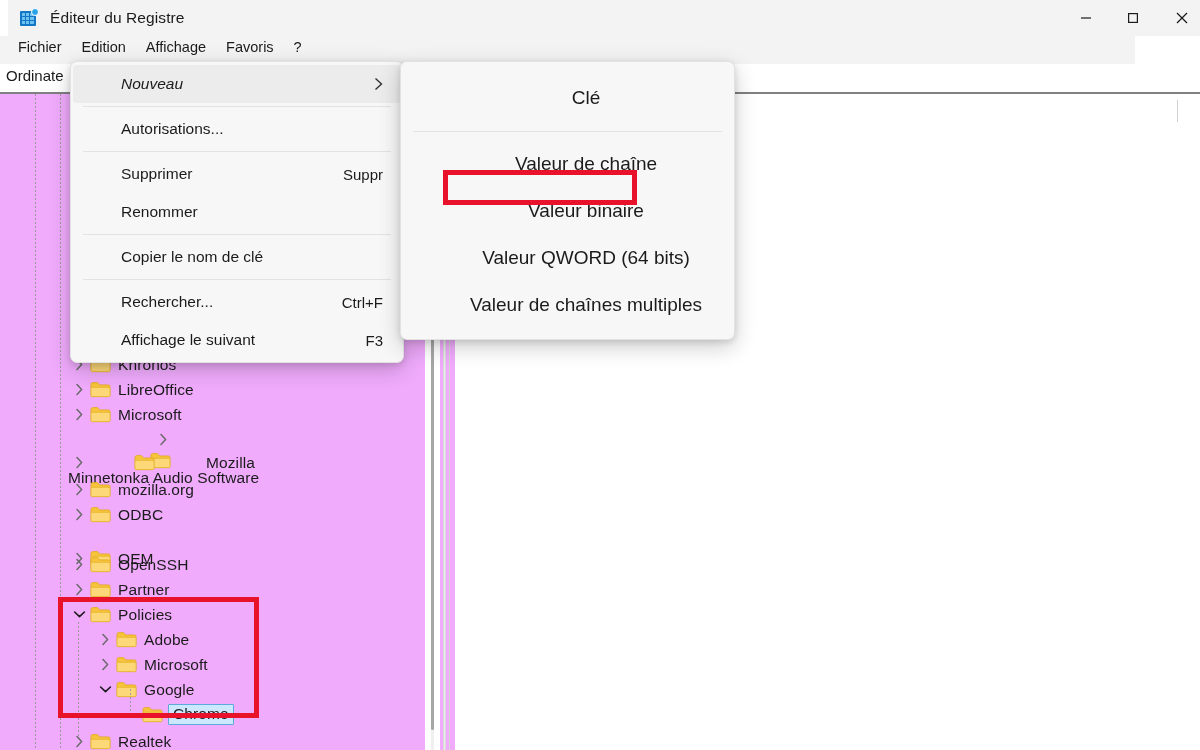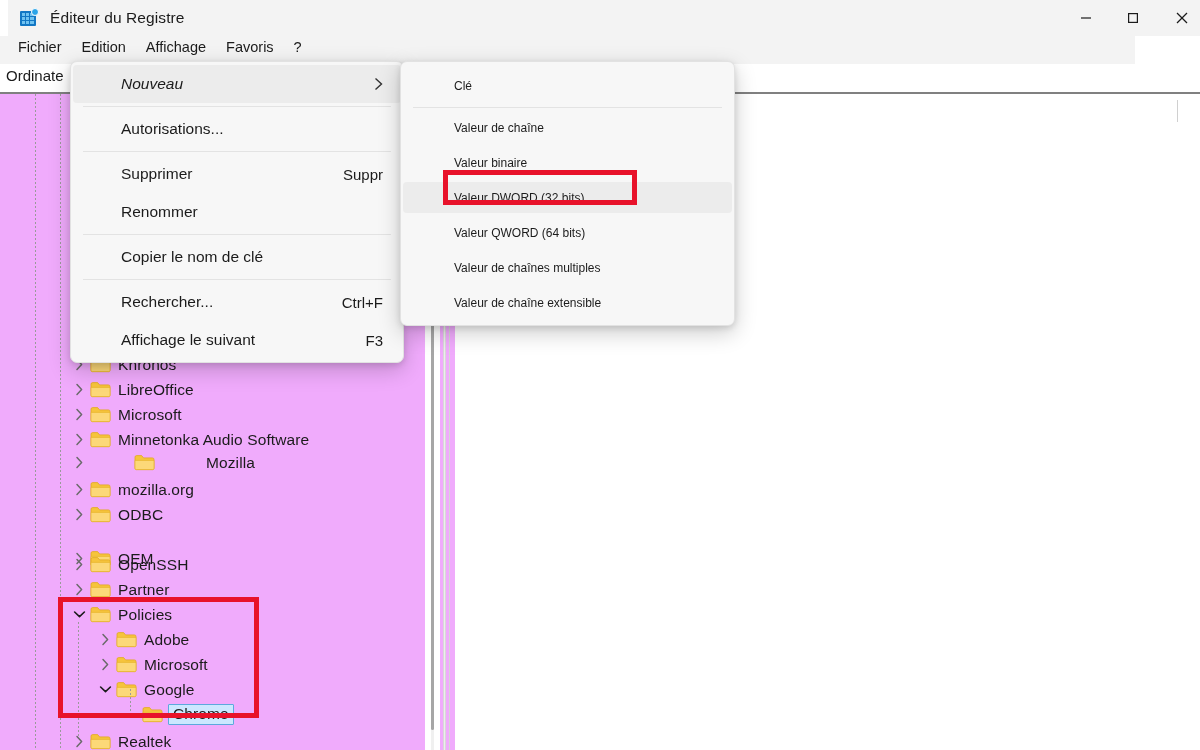--- a/index.html
+++ b/index.html
@@ -269,25 +269,26 @@
     border-radius: 7px;
     box-shadow: 0 7px 22px rgba(0,0,0,0.20), 0 2px 6px rgba(0,0,0,0.12);
     padding: 3px 0;
     overflow: hidden;
   }
   .sm-item {
     position: relative;
     height: 31px;
     display: flex; align-items: center;
     padding: 0 14px 0 51px;
-    font-size: 12px;
-    color: #1b1b1b;
-    margin: 4px 2px;
+    font-size: 19px;
+    color: #1b1b1b;
+    margin: 16px 2px;
     border-radius: 4px;
     white-space: nowrap;
+    justify-content: center;
   }
   .sm-item.first { height: 34px; }
   .sm-item.hovered { background: #ececec; }
   .sm-sep {
     height: 1px;
     background: #e3e3e3;
     margin: 3px 12px;
   }
 
   
@@ -396,21 +397,21 @@
                 </svg>
               </span>
               <span class="folder">
                 <svg width="21" height="17" viewBox="0 0 21 17">
                   <path d="M1 3.2 A1.6 1.6 0 0 1 2.6 1.6 H7.6 L9.6 3.9 H18.4 A1.6 1.6 0 0 1 20 5.5 V14.2 A1.4 1.4 0 0 1 18.6 15.6 H2.4 A1.4 1.4 0 0 1 1 14.2 Z" fill="#f6c43c" stroke="#e0a81f" stroke-width="0.8"></path>
                   <path d="M1 6.4 H20 V14.2 A1.4 1.4 0 0 1 18.6 15.6 H2.4 A1.4 1.4 0 0 1 1 14.2 Z" fill="#fcd878" stroke="#e6b52c" stroke-width="0.7"></path>
                 </svg>
               </span>
               <span class="node-label">Microsoft</span>
             </div>
-            <div class="treerow" style="left: 68px; top: 333px;">
+            <div class="treerow" style="left: 68px; top: 333px; flex-direction: column;">
               <span class="twisty">
                 <svg width="9" height="13" viewBox="0 0 9 13">
                   <polyline points="2,1.6 6.6,6.5 2,11.4" fill="none" stroke="#6a6a6a" stroke-width="1.5" stroke-linecap="round" stroke-linejoin="round"></polyline>
                 </svg>
               </span>
               <span class="folder">
                 <svg width="21" height="17" viewBox="0 0 21 17">
                   <path d="M1 3.2 A1.6 1.6 0 0 1 2.6 1.6 H7.6 L9.6 3.9 H18.4 A1.6 1.6 0 0 1 20 5.5 V14.2 A1.4 1.4 0 0 1 18.6 15.6 H2.4 A1.4 1.4 0 0 1 1 14.2 Z" fill="#f6c43c" stroke="#e0a81f" stroke-width="0.8"></path>
                   <path d="M1 6.4 H20 V14.2 A1.4 1.4 0 0 1 18.6 15.6 H2.4 A1.4 1.4 0 0 1 1 14.2 Z" fill="#fcd878" stroke="#e6b52c" stroke-width="0.7"></path>
                 </svg>
@@ -643,31 +644,25 @@
     <div class="sm-item first">
       <span>Clé</span>
     </div>
     <div class="sm-sep"></div>
     <div class="sm-item">
       <span>Valeur de chaîne</span>
     </div>
     <div class="sm-item">
       <span>Valeur binaire</span>
     </div>
-    <div class="sm-item hovered">
-      <span>Valeur DWORD (32 bits)</span>
-    </div>
     <div class="sm-item">
       <span>Valeur QWORD (64 bits)</span>
     </div>
     <div class="sm-item">
       <span>Valeur de chaînes multiples</span>
-    </div>
-    <div class="sm-item">
-      <span>Valeur de chaîne extensible</span>
     </div>
   </div>
 
   <div id="redboxes">
       <div class="redbox" style="left: 443px; top: 170px; width: 194px; height: 35px; border-color: rgb(232, 18, 42);"></div>
       <div class="redbox" style="left: 58px; top: 597px; width: 201px; height: 121px; border-color: rgb(232, 18, 42);"></div>
     </div>
 
 </div>
 

